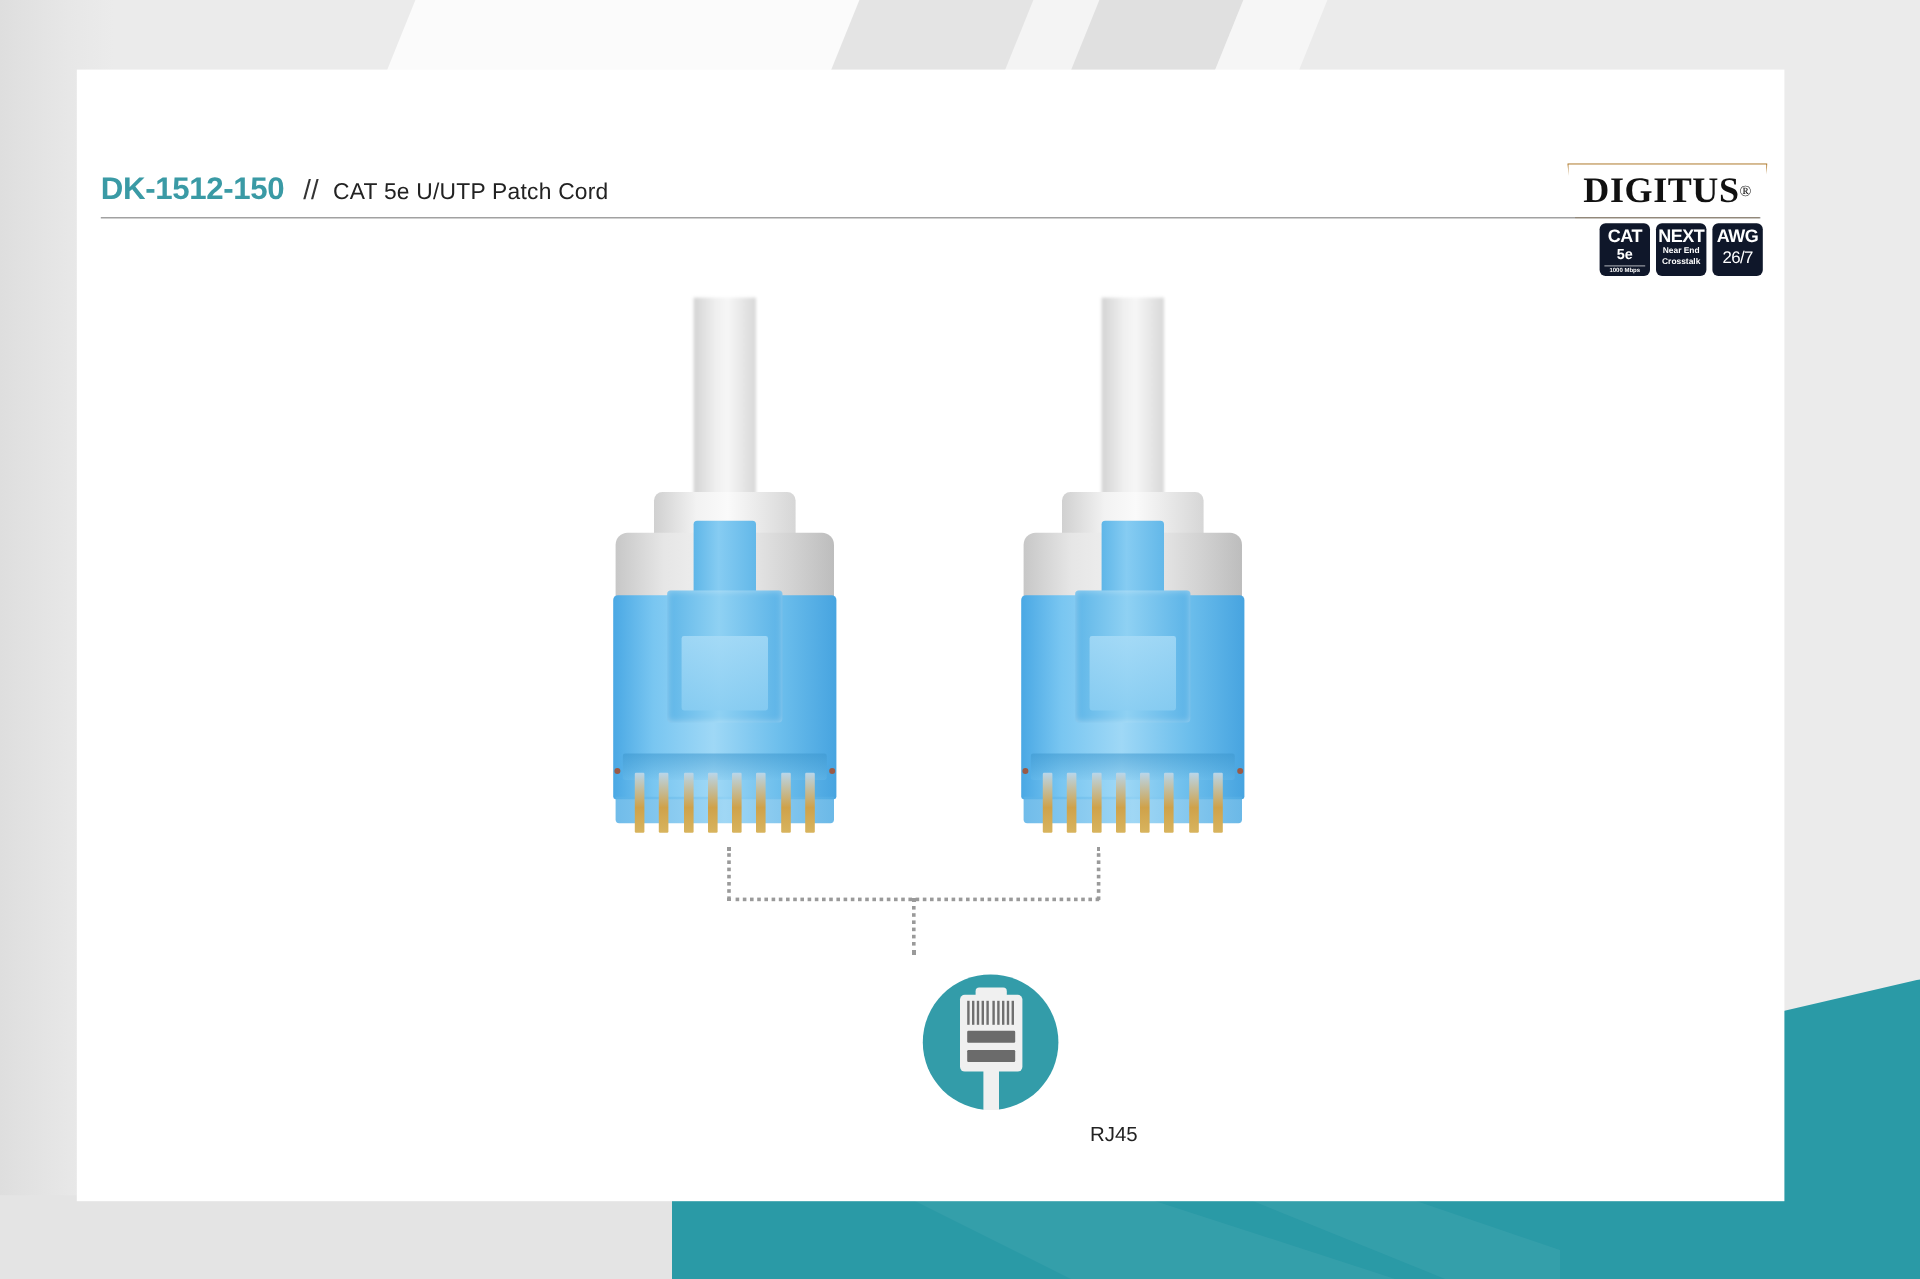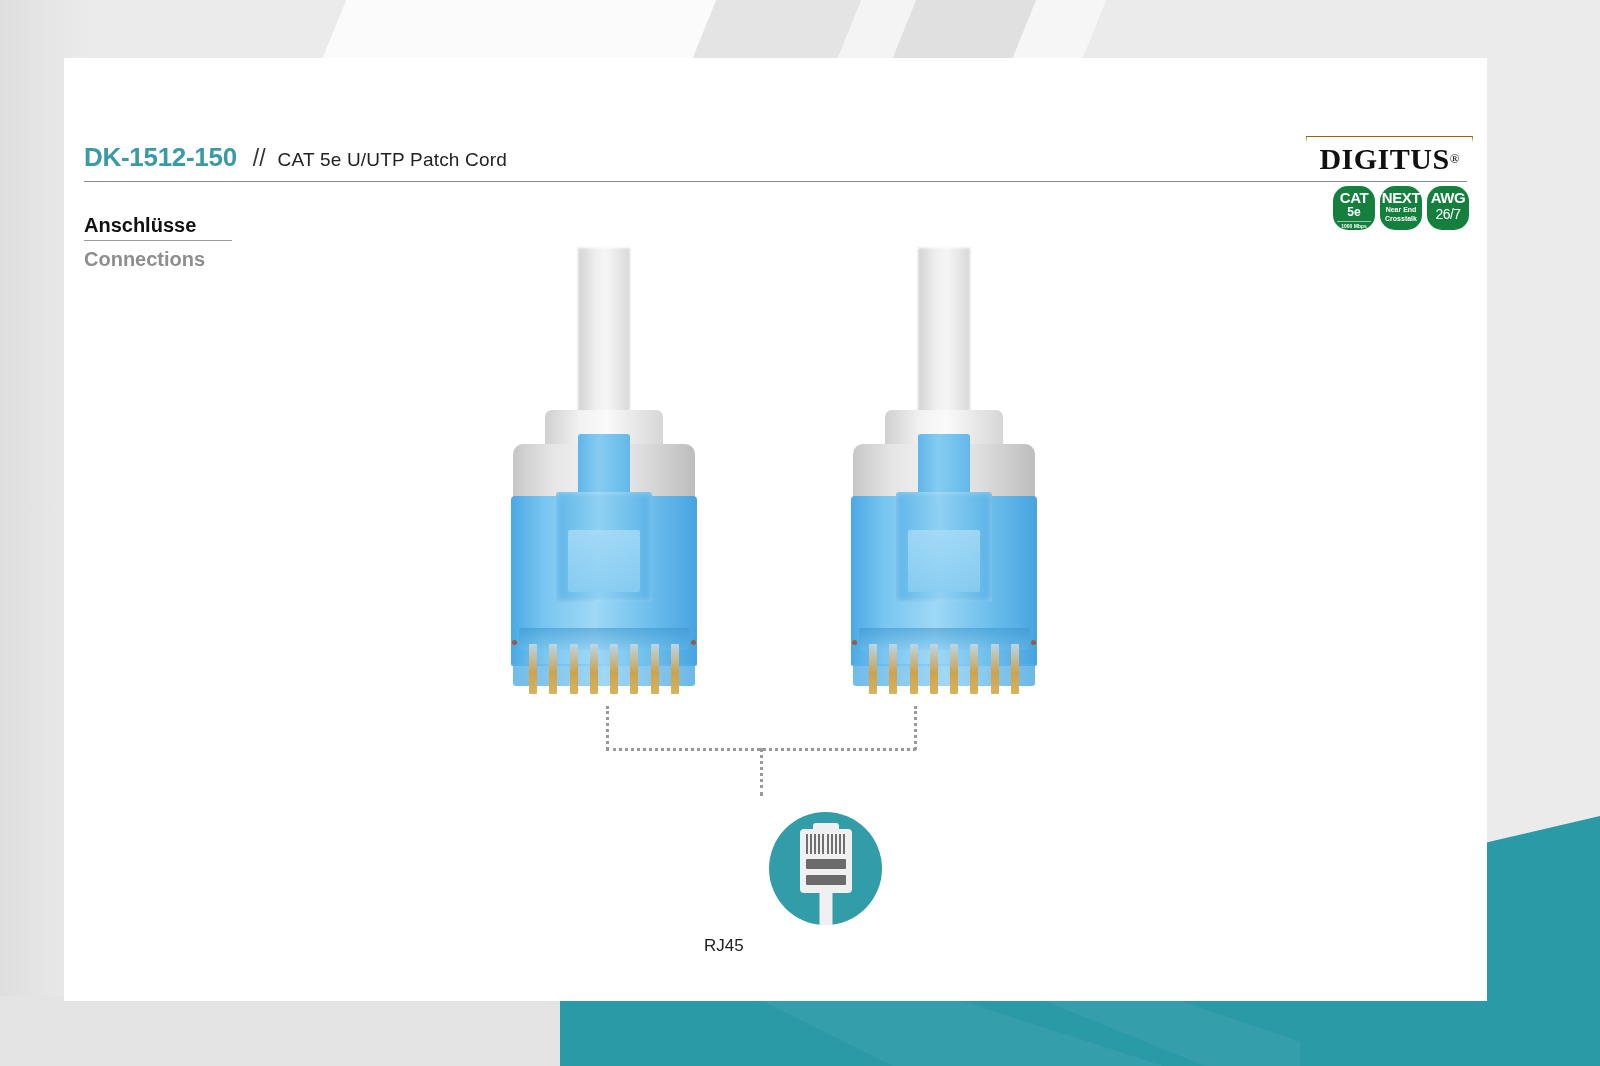--- a/index.html
+++ b/index.html
@@ -106,21 +106,21 @@
     display:flex;align-items:baseline;
     border-bottom:1.5px solid #8a8a8a;padding-bottom:8px;
   }
   .sku{color:#3a9aa5;font-size:26px;font-weight:bold;letter-spacing:-.3px;}
   .slashes{color:#333;font-size:23px;margin:0 12px 0 16px;font-weight:400;}
   .prodname{color:#222;font-size:19px;font-weight:400;letter-spacing:.2px;}
 
   
   #badges{position:absolute;right:18px;top:128px;display:flex;gap:5px;}
   .badge{
-    width:42px;height:44px;border-radius:15px;background:#15803d;
+    width:42px;height:44px;border-radius:5px;background:#0f172a;
     color:#fff;display:flex;flex-direction:column;align-items:center;
     justify-content:flex-start;padding-top:4px;box-sizing:border-box;
     text-align:center;line-height:1;
   }
   .badge .b-main{font-size:15px;font-weight:bold;letter-spacing:-.4px;}
   .badge .b-sub{font-size:12px;font-weight:bold;margin-top:1px;}
   .badge .b-sub2{font-size:7px;font-weight:bold;margin-top:1px;line-height:1.15;}
   .badge .b-tiny{font-size:5px;font-weight:bold;margin-top:3px;border-top:1px solid rgba(255,255,255,.55);padding-top:2px;width:80%;}
   .badge .b-two{font-size:14px;font-weight:normal;margin-top:2px;letter-spacing:-.5px;}
 
@@ -237,21 +237,21 @@
     position:absolute;left:50%;transform:translateX(-50%);
     width:40px;height:10px;background:#6b6b6b;border-radius:1px;
   }
   .rj-bar1{top:47px;}
   .rj-bar2{top:63px;}
   .rj-cord{
     position:absolute;left:50%;transform:translateX(-50%);top:79px;
     width:13px;height:34px;background:#f0f0f0;
   }
   #rj45-label{
-    position:absolute;left:640px;top:878px;width:244px;text-align:left;
+    position:absolute;left:640px;top:878px;width:244px;text-align:right;
     font-size:17px;color:#222;
   }
 </style>
 </head>
 <body>
 
 <div id="bg-layer">
   <div class="bg-diag left-shade"></div>
   <div class="bg-diag bottom-shade"></div>
   <div class="bg-diag diag-a"></div>
@@ -291,24 +291,20 @@
       <span class="b-main">NEXT</span>
       <span class="b-sub2">Near End</span>
       <span class="b-sub2">Crosstalk</span>
     </div>
     <div class="badge">
       <span class="b-main">AWG</span>
       <span class="b-two">26/7</span>
     </div>
   </div>
 
-  <div id="section">
-    <div class="sec-de">Anschlüsse</div>
-    <div class="sec-en">Connections</div>
-  </div>
 
   <div id="photo">
 
     <div class="plug plug-left">
       <div class="cable"></div>
       <div class="strain"></div>
       <div class="boot"></div>
       <div class="clip"></div>
       <div class="body"></div>
       <div class="body-latch"></div>

